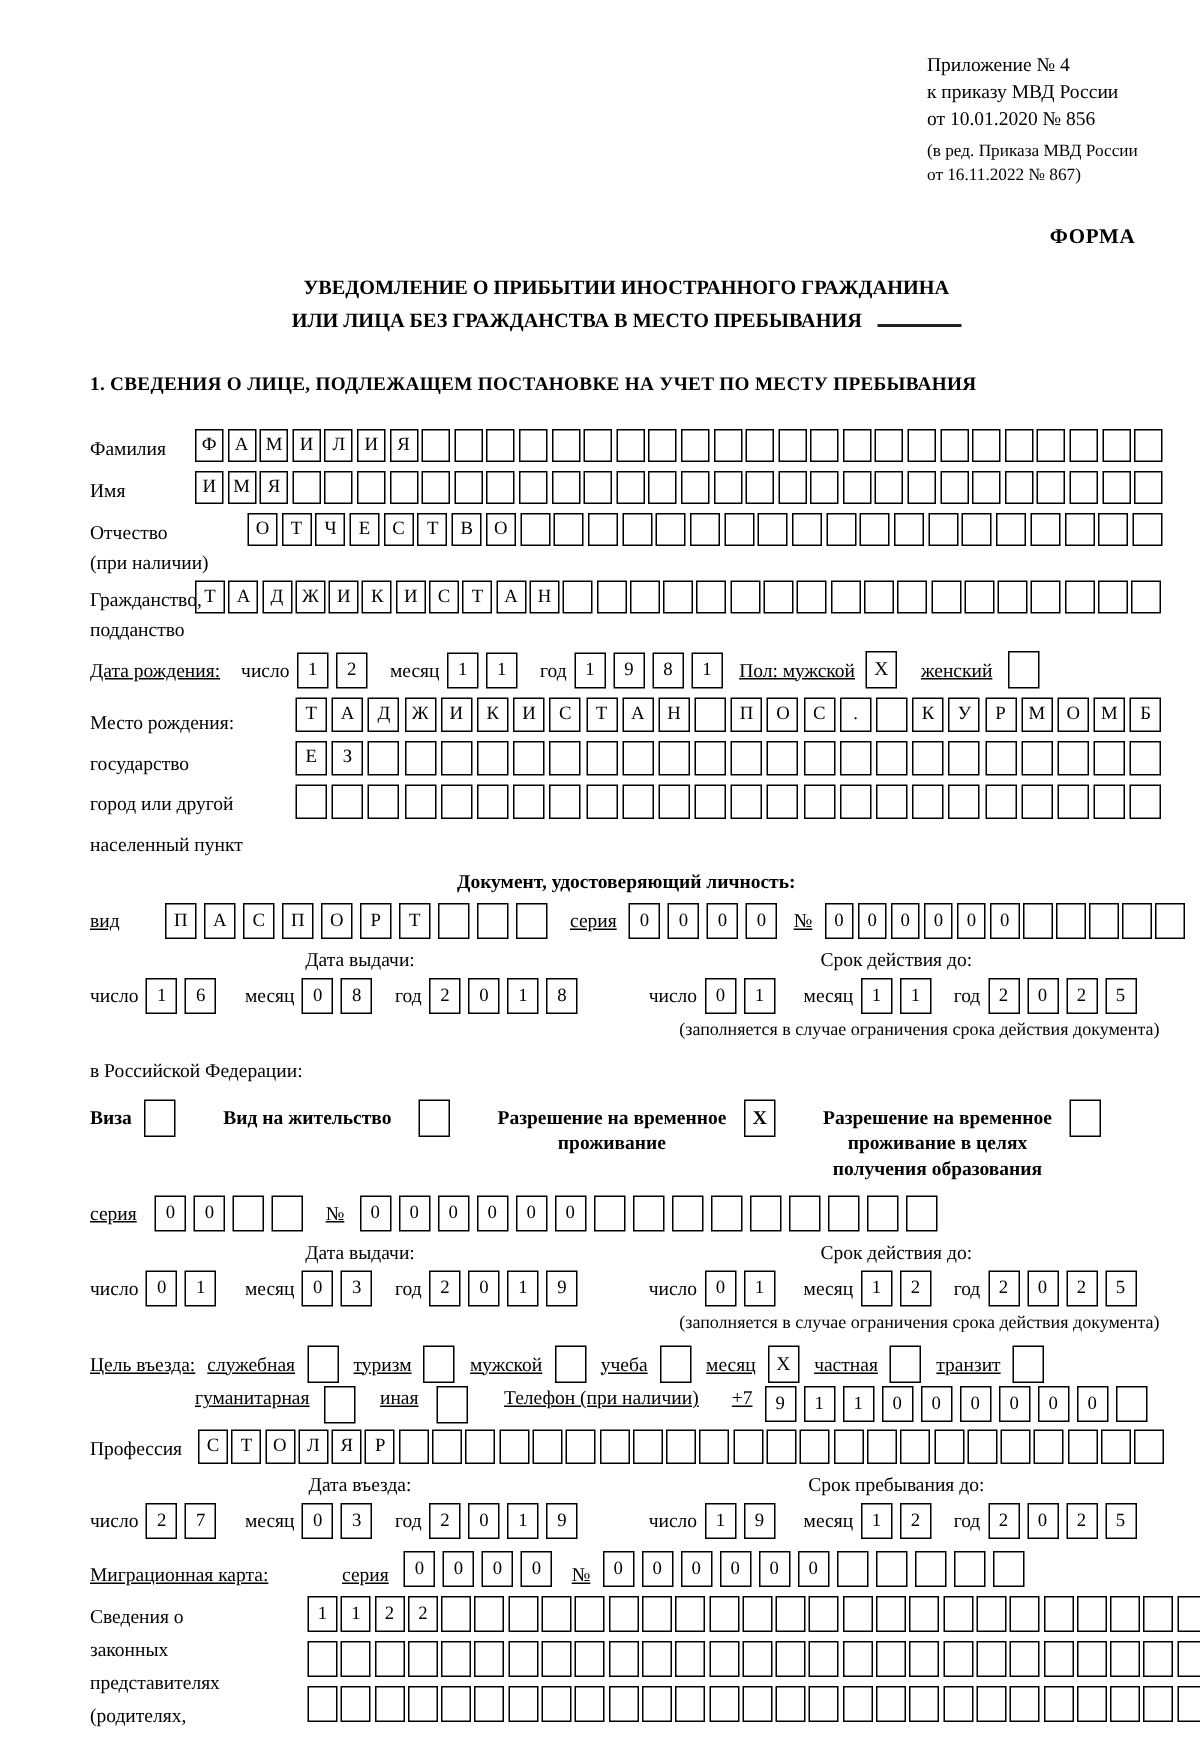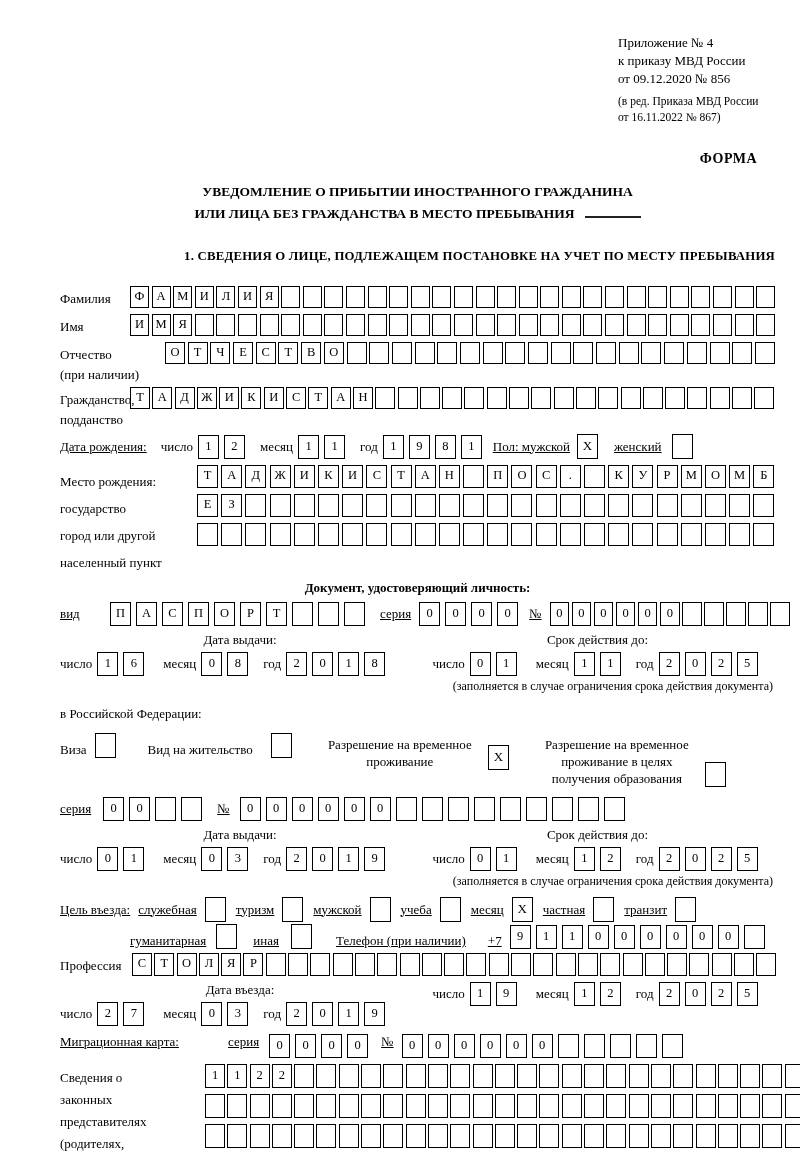--- a/index.html
+++ b/index.html
@@ -7,21 +7,21 @@
     width:800px;height:1163px;background:#fff;color:#000;
     font-family:"Liberation Serif","DejaVu Serif",serif;
     font-size:13px;overflow:hidden;position:relative;box-sizing:border-box;
     padding:34px 25px 0 60px;
   }
   .annex{margin-left:558px;line-height:18px;}
   .annex-note{margin-left:558px;margin-top:5px;font-size:11.5px;line-height:16px;font-family:Liberation Serif, serif;}
   .forma{text-align:right;padding-right:18px;margin-top:26px;font-weight:bold;font-size:14px;letter-spacing:.5px;}
   .title{ text-align:center;font-weight:bold;font-size:13.5px;line-height:22px;margin-top:14px;}
   .title-blank{display:inline-block;width:56px;border-bottom:2px solid #222;height:12px;margin-left:10px;}
-  .section{ text-align:right;font-weight:bold;font-size:12.8px;margin-top:24px;letter-spacing:.2px;}
+  .section{ text-align:left;font-weight:bold;font-size:12.8px;margin-top:24px;letter-spacing:.2px;}
   .fields{margin-top:22px;}
   .frow{display:flex;align-items:flex-start;margin-bottom:5px;}
   .flabel{flex:0 0 auto;padding-top:3px;line-height:20px;}
   .cells{display:flex;flex:0 0 auto;}
   .cell{
     box-sizing:border-box;flex:0 0 auto;
     width:var(--cw,19px);height:var(--ch,22px);
     border:1.6px solid #000;margin-right:var(--cg,2.6px);
     text-align:center;font-size:12.5px;line-height:calc(var(--ch,22px) - 4px);
   }
@@ -33,35 +33,35 @@
   }
   .dgroup{display:flex;align-items:center;margin-right:10px;}
   .dgroup .w{margin-right:5px;}
   .dochead{text-align:center;font-weight:bold;margin:4px 0 6px 0;}
   .datecols{display:flex;margin-top:6px;}
   .dhead{text-align:center;margin-bottom:4px;}
   .daterow{display:flex;align-items:center;}
   .hint-right{text-align:right;font-size:12px;margin-top:3px;padding-right:2px;}
   .para{line-height:23px;margin-top:8px;}
   .optrow{display:flex;align-items:flex-start;margin-top:8px;}
-  .opt{display:flex;align-items:flex-end;margin-right:14px;}
+  .opt{display:flex;align-items:flex-start;margin-right:14px;font-weight:bold;}
   .opt .olabel{margin-right:8px;line-height:17px;padding-top:3px;}
   .opt .center{text-align:center;}
   .cellrows .cells{margin-bottom:6px;}
   .sp{flex:0 0 auto;text-decoration:underline;}
 </style>
 </head>
 <body>
 
 <div class="page">
 
   <div class="annex">
     <div>Приложение № 4</div>
     <div>к приказу МВД России</div>
-    <div>от 09.12.2020 № 856</div>
+    <div>от 10.01.2020 № 856</div>
   </div>
   <div class="annex-note">
     <div>(в ред. Приказа МВД России</div>
     <div>от 16.11.2022 № 867)</div>
   </div>
 
   <div class="forma">ФОРМА</div>
 
   <div class="title">
     <div>УВЕДОМЛЕНИЕ О ПРИБЫТИИ ИНОСТРАННОГО ГРАЖДАНИНА</div>
@@ -557,21 +557,21 @@
         <span class="cbox" style="margin-right:10px"></span>
       <span class="sp" style="margin-right:8px">учеба</span>
         <span class="cbox" style="margin-right:10px"></span>
       <span class="sp" style="margin-right:8px">месяц</span>
         <span class="cbox" style="margin-right:10px">X</span>
       <span class="sp" style="margin-right:8px">частная</span>
         <span class="cbox" style="margin-right:10px"></span>
       <span class="sp" style="margin-right:8px">транзит</span>
         <span class="cbox"></span>
     </div>
-    <div class="frow" style="align-items:flex-end;margin-bottom:4px">
+    <div class="frow" style="align-items:flex-start;margin-bottom:4px">
       <span class="sp" style="margin-left:70px;margin-right:10px">гуманитарная</span>
         <span class="cbox" style="margin-right:16px"></span>
       <span class="sp" style="margin-right:12px">иная</span>
         <span class="cbox" style="margin-right:24px"></span>
       <span class="sp" style="margin-right:22px">Телефон (при наличии)</span>
       <span class="sp" style="margin-right:8px">+7</span>
       <span class="cells dcells">
           <span class="cell">9</span>
           <span class="cell">1</span>
           <span class="cell">1</span>
@@ -643,20 +643,21 @@
               <span class="cells dcells">
                 <span class="cell">2</span>
                 <span class="cell">0</span>
                 <span class="cell">1</span>
                 <span class="cell">9</span>
               </span>
             </span>
         </div>
       </div>
       <div style="flex:1">
+        <div class="dhead">Срок пребывания до:</div>
         <div class="daterow" style="justify-content:center">
           <span class="dgroup" style="margin-right:14px">
               <span class="w">число</span>
               <span class="cells dcells">
                 <span class="cell">1</span>
                 <span class="cell">9</span>
               </span>
             </span>
           <span class="dgroup">
               <span class="w">месяц</span>
@@ -671,21 +672,21 @@
                 <span class="cell">2</span>
                 <span class="cell">0</span>
                 <span class="cell">2</span>
                 <span class="cell">5</span>
               </span>
             </span>
         </div>
       </div>
     </div>
 
-    <div class="frow" style="align-items:flex-start;margin-top:8px;margin-bottom:6px">
+    <div class="frow" style="align-items:flex-end;margin-top:8px;margin-bottom:6px">
       <span class="sp" style="width:168px">Миграционная карта:</span>
       <span class="sp" style="margin-right:10px">серия</span>
       <span class="cells dcells" style="margin-right:8px">
           <span class="cell">0</span>
           <span class="cell">0</span>
           <span class="cell">0</span>
           <span class="cell">0</span>
         </span>
       <span class="sp" style="margin-right:8px">№</span>
       <span class="cells dcells">

